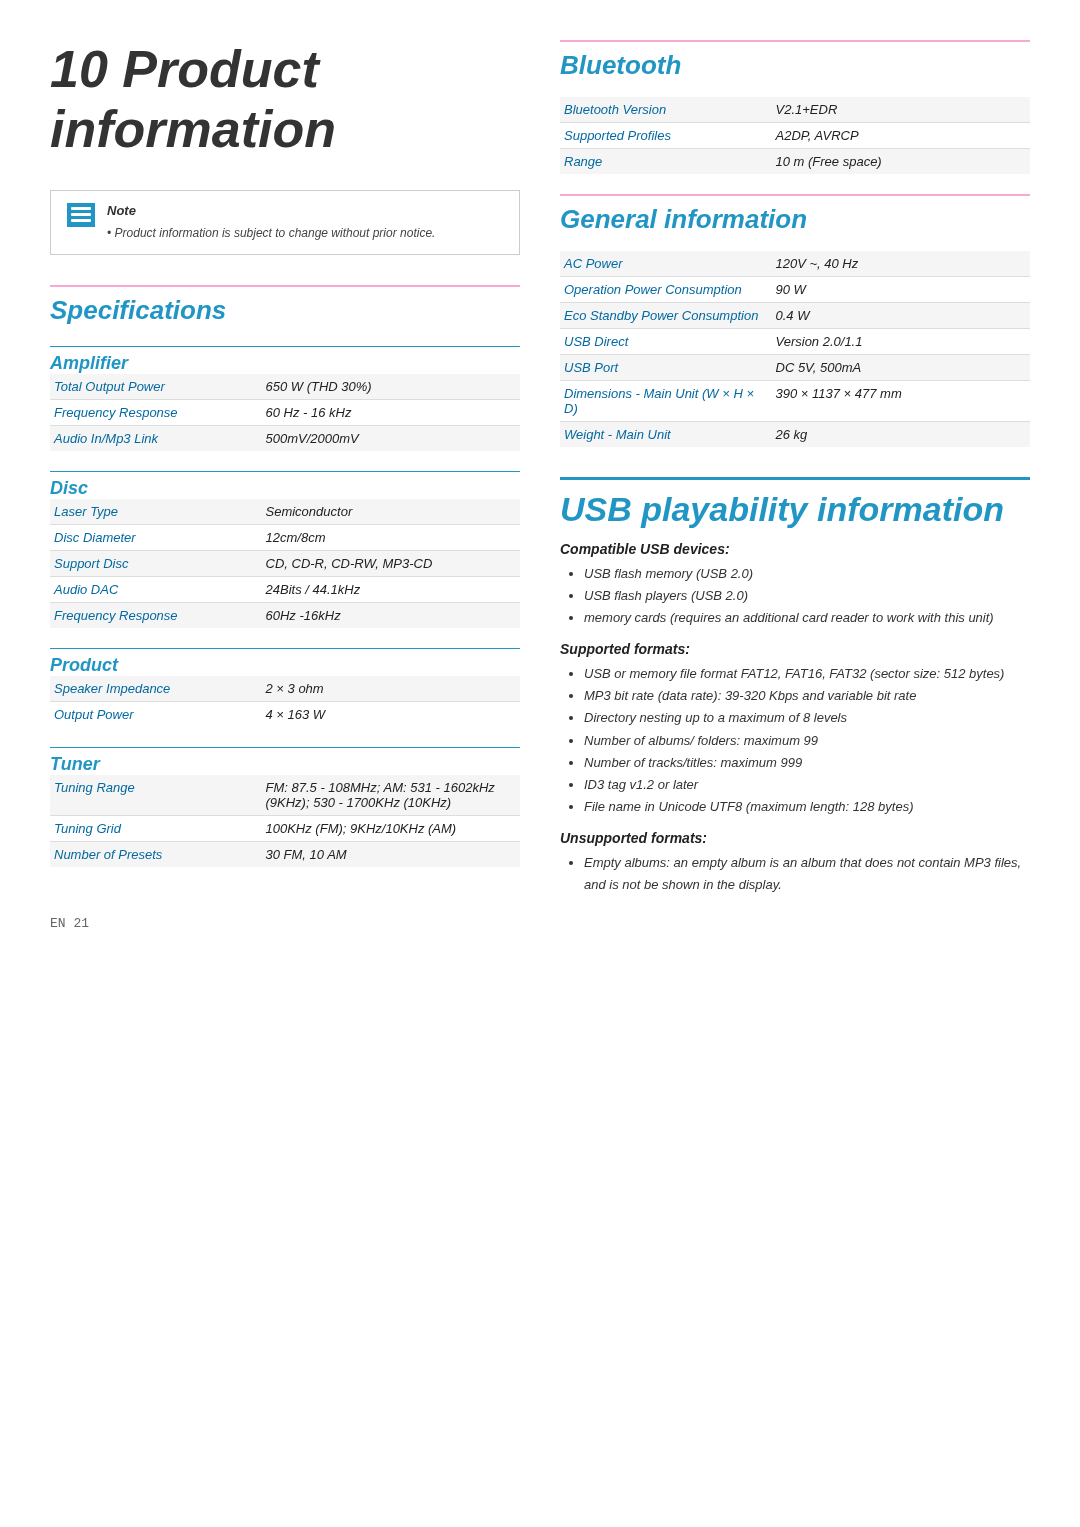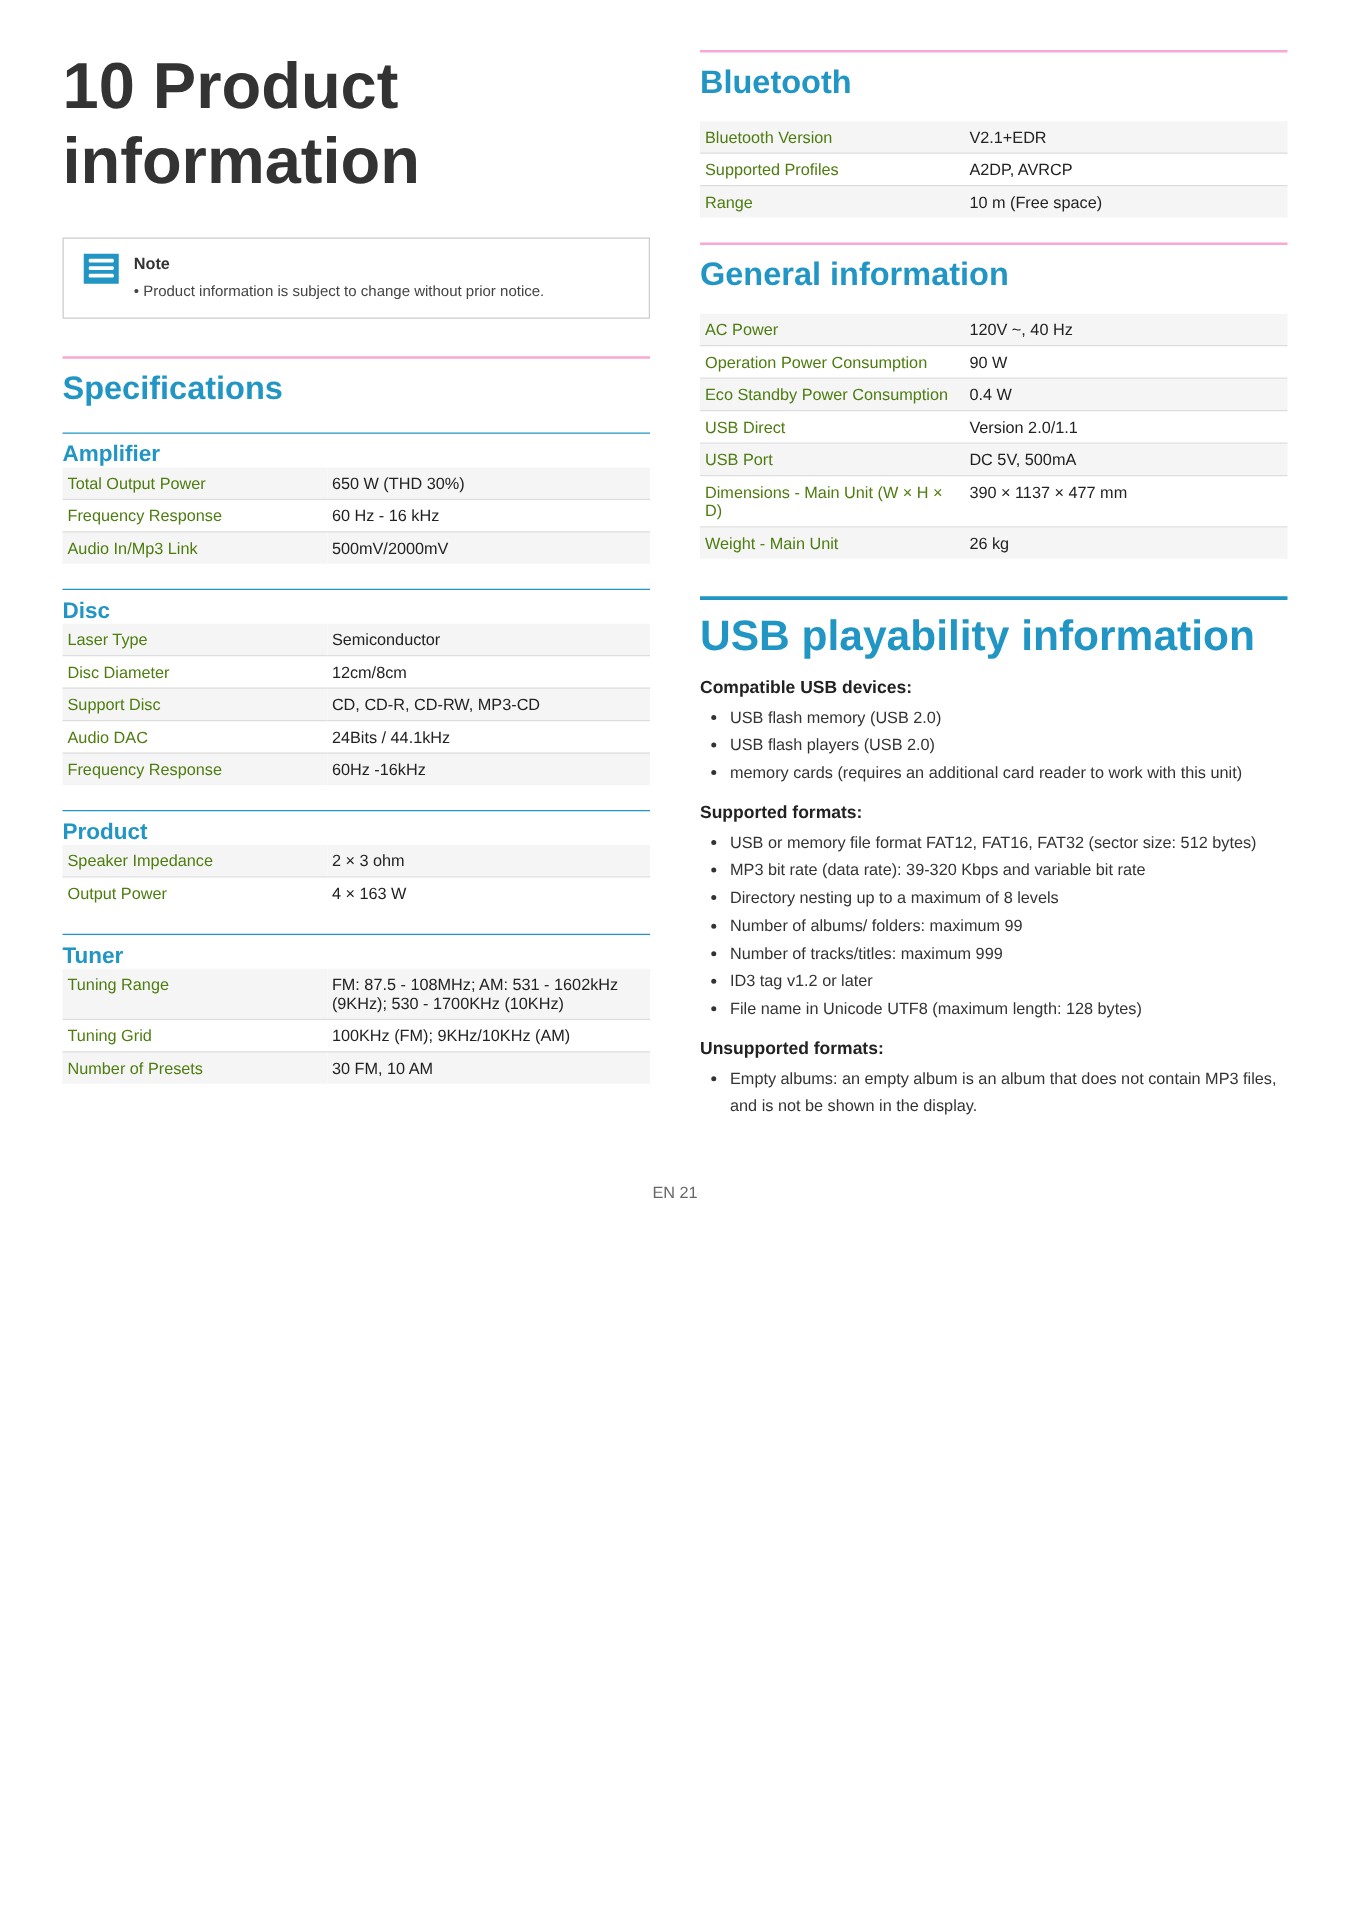--- a/index.html
+++ b/index.html
@@ -8,20 +8,21 @@
       background: #fff;
       color: #222;
       font-size: 14px;
       padding: 40px 50px;
       max-width: 1080px;
     }
     .page-layout {
       display: grid;
       grid-template-columns: 1fr 1fr;
       gap: 12px 40px;
+      font-style: italic;
     }
     .left-col {}
     .right-col {}
 
     
     .page-title {
       font-size: 52px;
       font-weight: bold;
       color: #333;
       line-height: 1.15;
@@ -99,21 +100,21 @@
     }
     .spec-table tr:last-child {
       border-bottom: none;
     }
     .spec-table td {
       padding: 5px 4px;
       font-size: 13px;
       vertical-align: top;
     }
     .spec-table td:first-child {
-      color: #4d7c0f;
+      color: #0369a1;
       width: 45%;
     }
     .spec-table td:last-child {
       color: #222;
     }
     .spec-table tr:nth-child(odd) {
       background: #f5f5f5;
     }
     .spec-table tr:nth-child(even) {
       background: #fff;
@@ -140,24 +141,25 @@
       list-style: disc;
       padding-left: 24px;
       font-size: 13px;
       color: #333;
       line-height: 1.7;
       margin-bottom: 8px;
     }
 
     
     .page-footer {
-      text-align: center;
+      text-align: left;
       font-size: 13px;
       color: #666;
-      margin-top: 42px;
+      margin-top: 12px;
+      font-family: Liberation Mono, monospace;
     }
 
     
     .bluetooth-section {
       margin-bottom: 20px;
     }
   </style>
 </head>
 <body>
 

